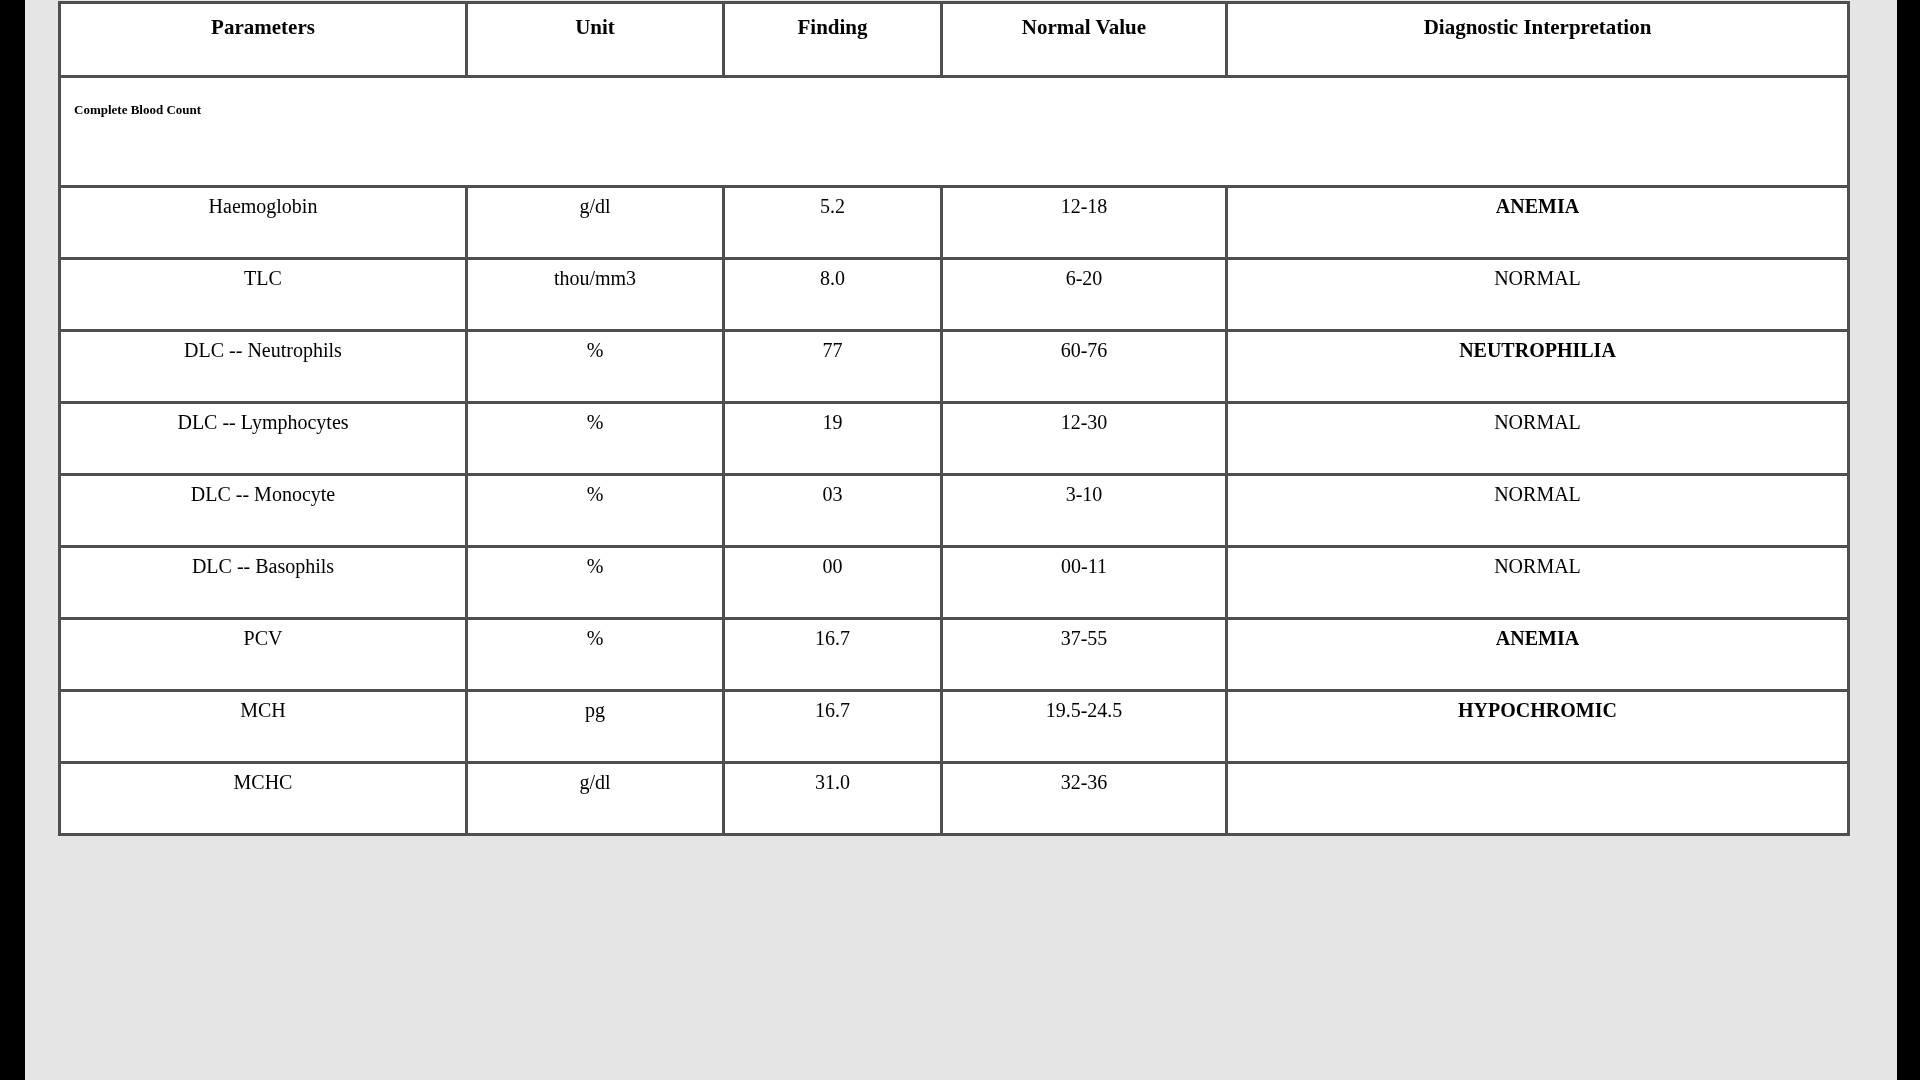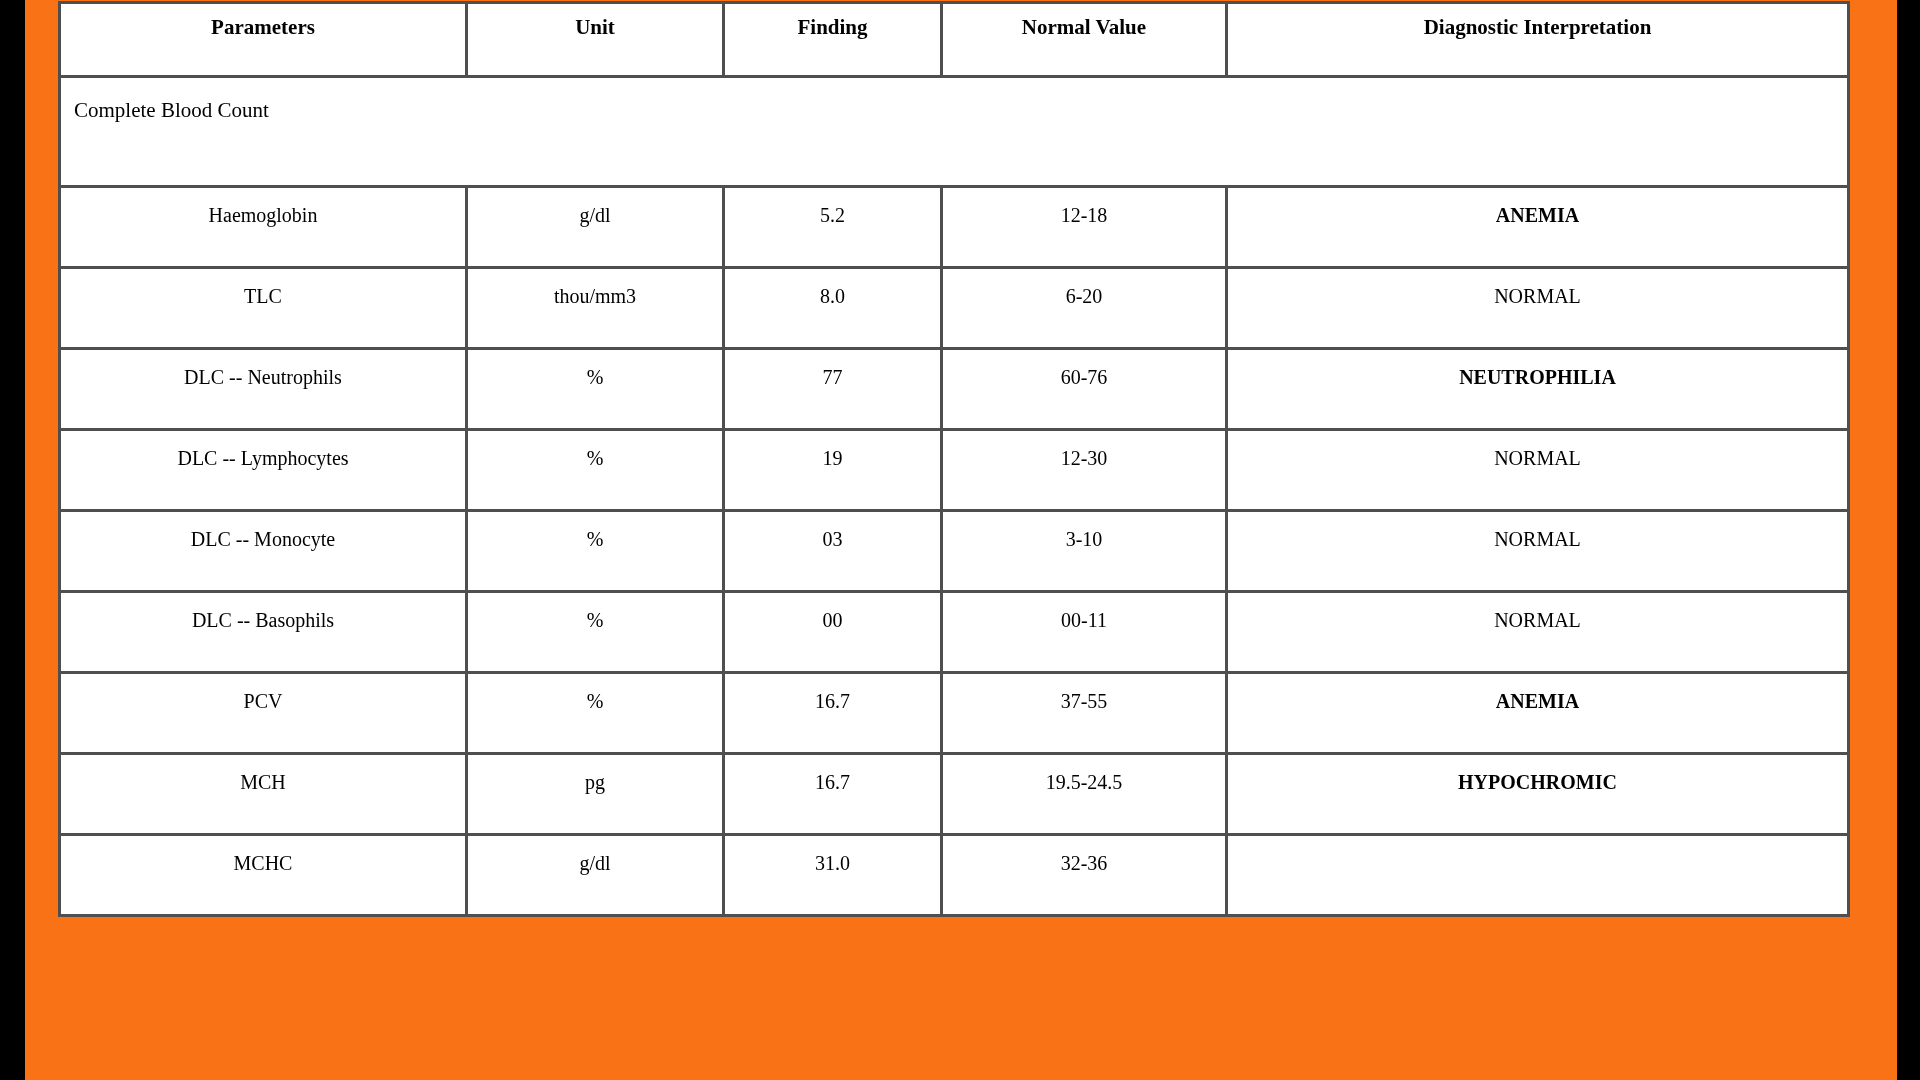--- a/index.html
+++ b/index.html
@@ -9,21 +9,21 @@
     width: 1920px;
     height: 1080px;
     overflow: hidden;
     font-family: "Liberation Serif", "DejaVu Serif", serif;
     color: #000000;
   }
   .stage {
     position: relative;
     width: 1920px;
     height: 1080px;
-    background: #f97316;
+    background: #e5e5e5;
   }
   .edge-bar {
     position: absolute;
     top: 0;
     height: 1080px;
     background: #000000;
   }
   .edge-bar.left  { left: 0;  width: 25px; }
   .edge-bar.right { left: 1897px; width: 23px; }
 
@@ -57,26 +57,26 @@
   table.report thead th {
     height: 60px;
     padding-top: 11px;
     font-weight: bold;
     font-size: 21px;
   }
   table.report td.section-cell {
     height: 87px;
     text-align: left;
     padding: 20px 0 0 13px;
-    font-weight: normal;
-    font-size: 21px;
+    font-weight: bold;
+    font-size: 13px;
   }
   table.report tbody td.data-cell {
     height: 63px;
-    padding-top: 15px;
+    padding-top: 6px;
   }
   table.report td.interp-bold {
     font-weight: bold;
   }
 </style>
 </head>
 <body>
 
 <div class="stage">
   <div class="edge-bar left"></div>

